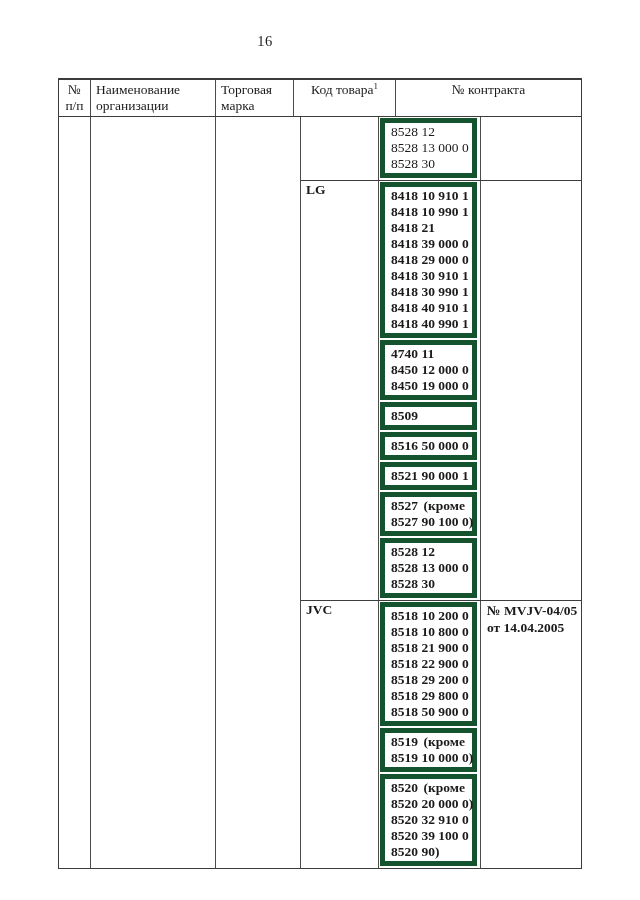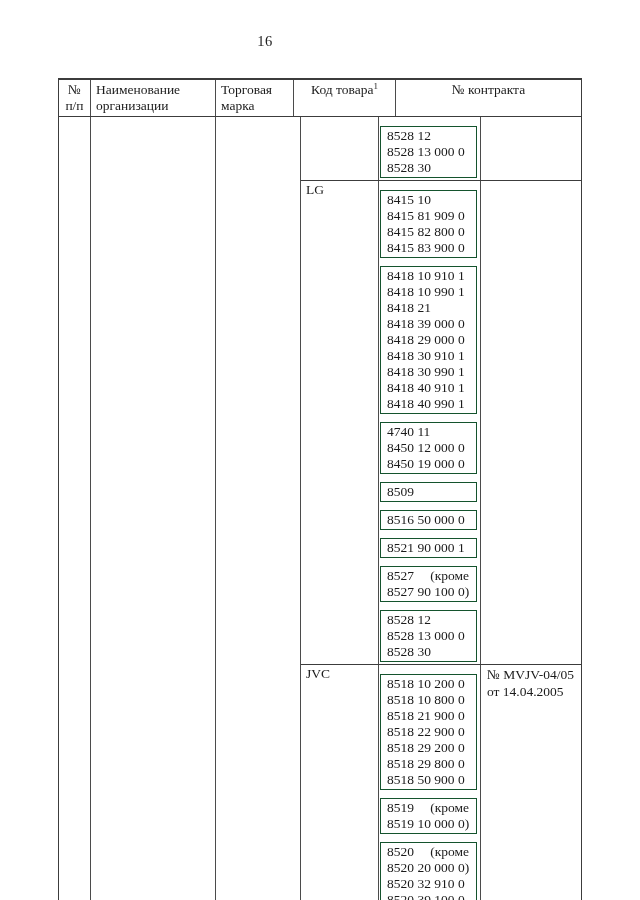--- a/index.html
+++ b/index.html
@@ -43,37 +43,37 @@
   .w-org      { width: 125px; border-right: 1px solid #4b4b4b; }
   .w-inn      { width: 85px;  border-right: 1px solid #4b4b4b; }
   .w-tm       { width: 78px;  border-right: 1px solid #4b4b4b; }
   .w-code     { width: 102px; border-right: 1px solid #4b4b4b; }
   .w-contract { flex: 1; }
   
   .tbody { display: flex; align-items: stretch; }
   .left-cell { flex-shrink: 0; }
   .right-part { flex: 1; display: flex; flex-direction: column; }
   .body-row { display: flex; align-items: stretch; }
-  .body-row + .body-row { border-top: 1px solid #3c3c3c; }
+  .body-row + .body-row { border-top: 1px solid #3c3c3c; font-weight: bold; }
   .cell-tm {
     font-size: 13.5px;
     line-height: 16px;
     padding: 1px 2px 0 5px;
     flex-shrink: 0;
   }
   .cell-codes { flex-shrink: 0; padding-top: 1px; }
   .cell-contract {
     font-size: 13.5px;
     line-height: 17px;
     padding: 1px 2px 0 6px;
     white-space: nowrap;
   }
   .code-group {
-    border: 1px solid #14532d;
-    margin: 8px 3px 2px 1px;
+    border: 5px solid #14532d;
+    margin: 0 3px 2px 1px;
     padding: 1px 0;
   }
   .code-line {
     font-size: 13.5px;
     line-height: 16px;
     height: 16px;
     padding-left: 6px;
     padding-right: 4px;
     white-space: nowrap;
   }
@@ -123,26 +123,20 @@
               <div class="code-line">8528 13 000 0</div>
               <div class="code-line">8528 30</div>
             </div>
           </div>
           <div class="cell-contract w-contract"></div>
         </div>
         <div class="body-row">
           <div class="cell-tm w-tm">LG</div>
           <div class="cell-codes w-code">
             <div class="code-group">
-              <div class="code-line">8415 10</div>
-              <div class="code-line">8415 81 909 0</div>
-              <div class="code-line">8415 82 800 0</div>
-              <div class="code-line">8415 83 900 0</div>
-            </div>
-            <div class="code-group">
               <div class="code-line">8418 10 910 1</div>
               <div class="code-line">8418 10 990 1</div>
               <div class="code-line">8418 21</div>
               <div class="code-line">8418 39 000 0</div>
               <div class="code-line">8418 29 000 0</div>
               <div class="code-line">8418 30 910 1</div>
               <div class="code-line">8418 30 990 1</div>
               <div class="code-line">8418 40 910 1</div>
               <div class="code-line">8418 40 990 1</div>
             </div>

